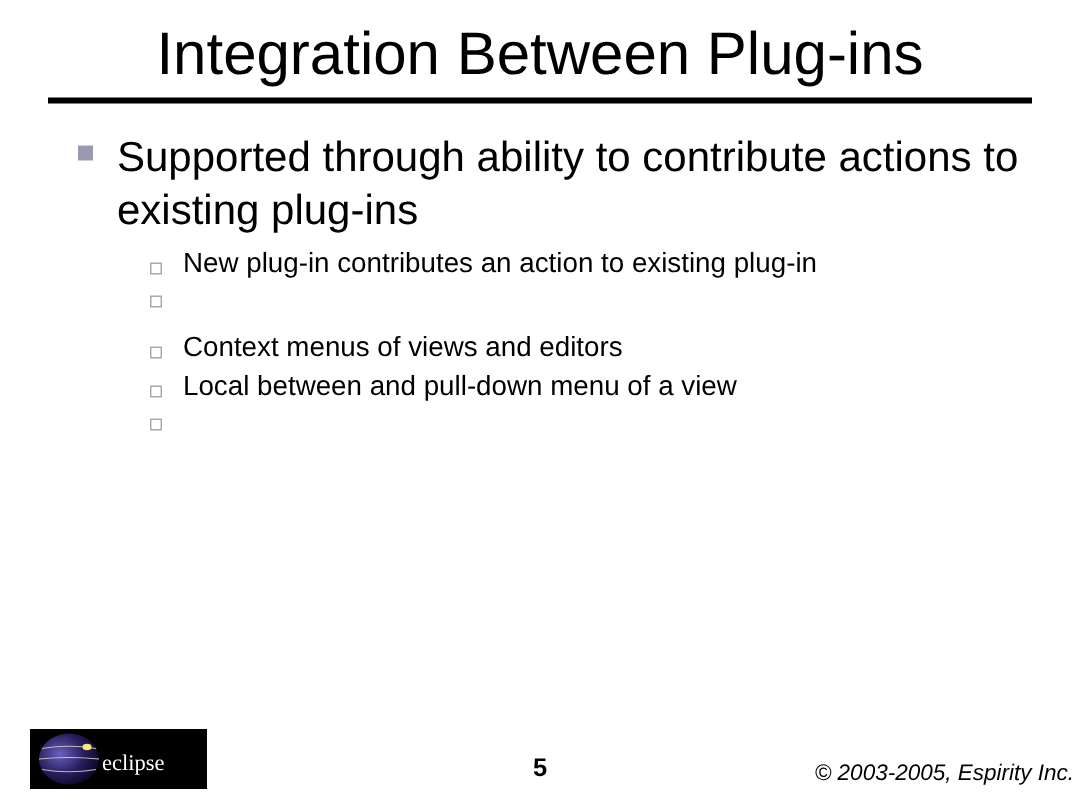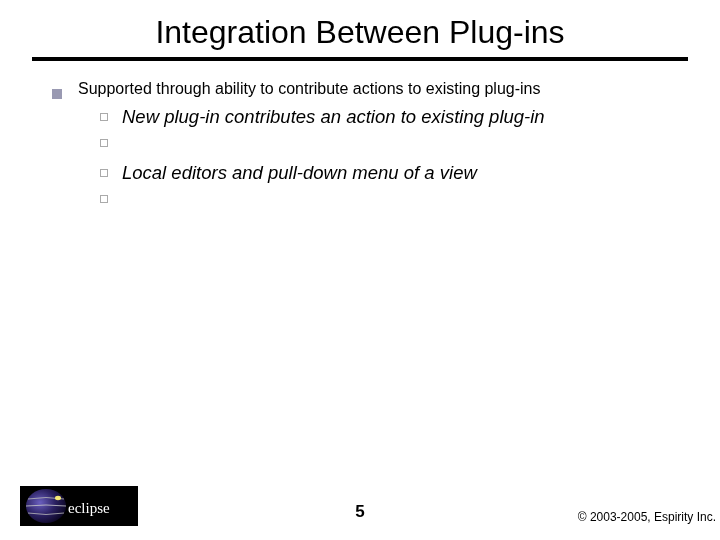--- a/index.html
+++ b/index.html
@@ -11,21 +11,21 @@
     position: relative;
     overflow: hidden;
   }
   .slide {
     width: 100%;
     height: 100%;
     position: relative;
     padding: 0;
   }
   .title {
-    font-size: 32px;
+    font-size: 40px;
     font-weight: normal;
     color: #000;
     text-align: center;
     padding: 14px 0 6px 0;
     font-family: Verdana, Geneva, sans-serif;
   }
   .title-underline {
     height: 4px;
     background: #000;
     margin: 0 32px 0 32px;
@@ -40,34 +40,33 @@
   }
   .bullet-l1 .marker {
     width: 10px;
     height: 10px;
     background: #9999b2;
     flex-shrink: 0;
     margin-top: 10px;
     margin-right: 16px;
   }
   .bullet-l1 .text {
-    font-size: 16px;
+    font-size: 28px;
     line-height: 1.25;
     color: #000;
   }
   .sublist {
     padding-left: 48px;
     margin-top: 4px;
     margin-bottom: 14px;
   }
   .bullet-l2 {
     display: flex;
-    align-items: flex-start;
+    align-items: center;
     margin-bottom: 2px;
-    font-style: italic;
   }
   .bullet-l2 .marker {
     width: 8px;
     height: 8px;
     border: 1px solid #aaa;
     background: #fff;
     flex-shrink: 0;
     margin-top: 8px;
     margin-right: 14px;
   }
@@ -97,22 +96,23 @@
     bottom: 6px;
     text-align: center;
     font-size: 17px;
     font-weight: bold;
     color: #000;
   }
   .copyright {
     position: absolute;
     right: 4px;
     bottom: 4px;
-    font-size: 12px;
+    font-size: 15px;
     color: #000;
+    font-style: italic;
   }
 </style>
 </head>
 <body>
 
 <div class="slide">
 
   <div class="title">Integration Between Plug-ins</div>
   <div class="title-underline"></div>
 
@@ -128,21 +128,25 @@
         <div class="text">New plug-in contributes an action to existing plug-in</div>
       </div>
       <div class="bullet-l2">
         <div class="marker"></div>
       </div>
     </div>
 
     <div class="sublist">
       <div class="bullet-l2">
         <div class="marker"></div>
-        <div class="text">Local editors and pull-down menu of a view</div>
+        <div class="text">Context menus of views and editors</div>
+      </div>
+      <div class="bullet-l2">
+        <div class="marker"></div>
+        <div class="text">Local between and pull-down menu of a view</div>
       </div>
       <div class="bullet-l2">
         <div class="marker"></div>
       </div>
     </div>
 
   </div>
 
   <div class="footer">
     <svg class="logo" viewBox="0 0 118 40">

